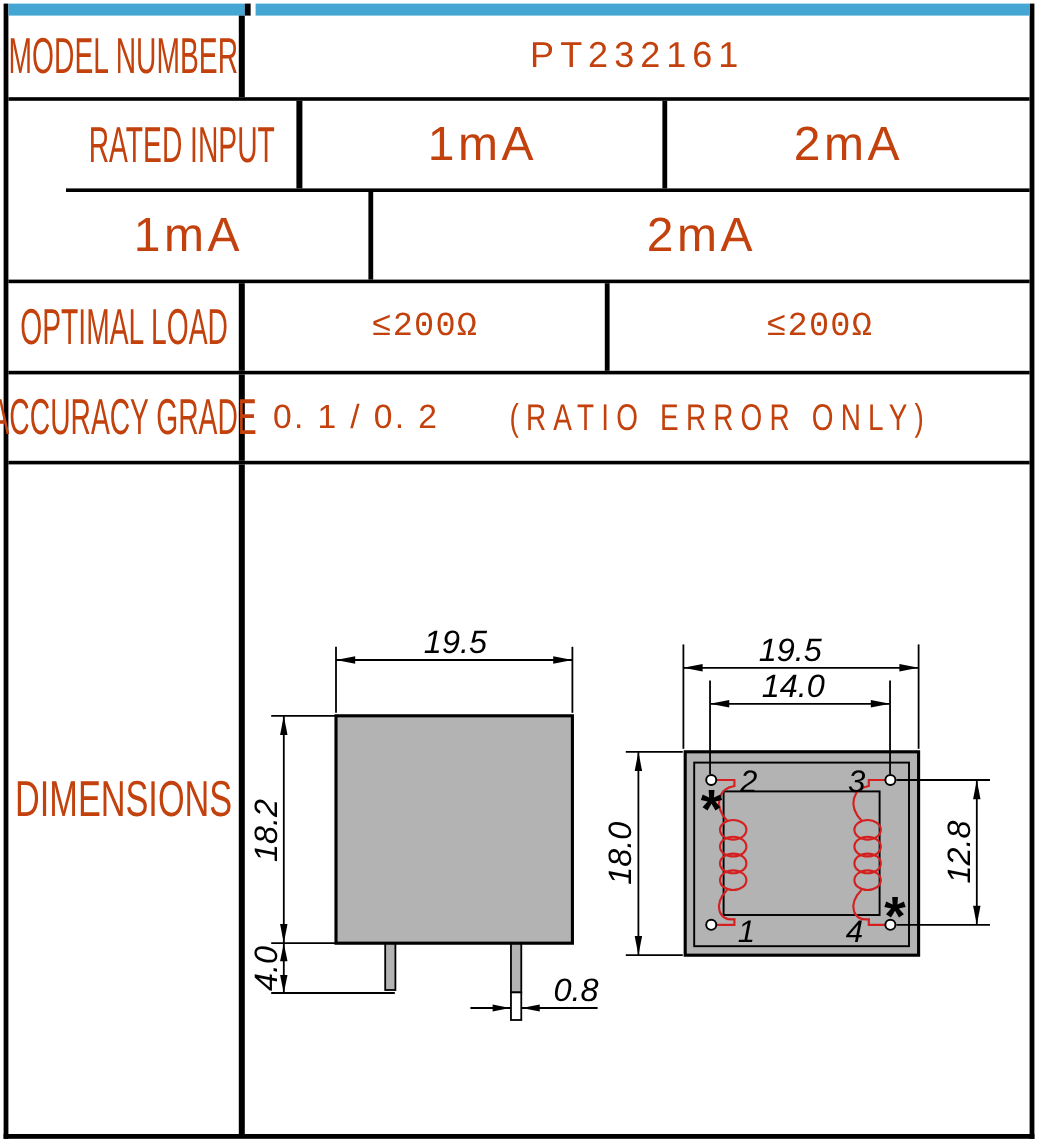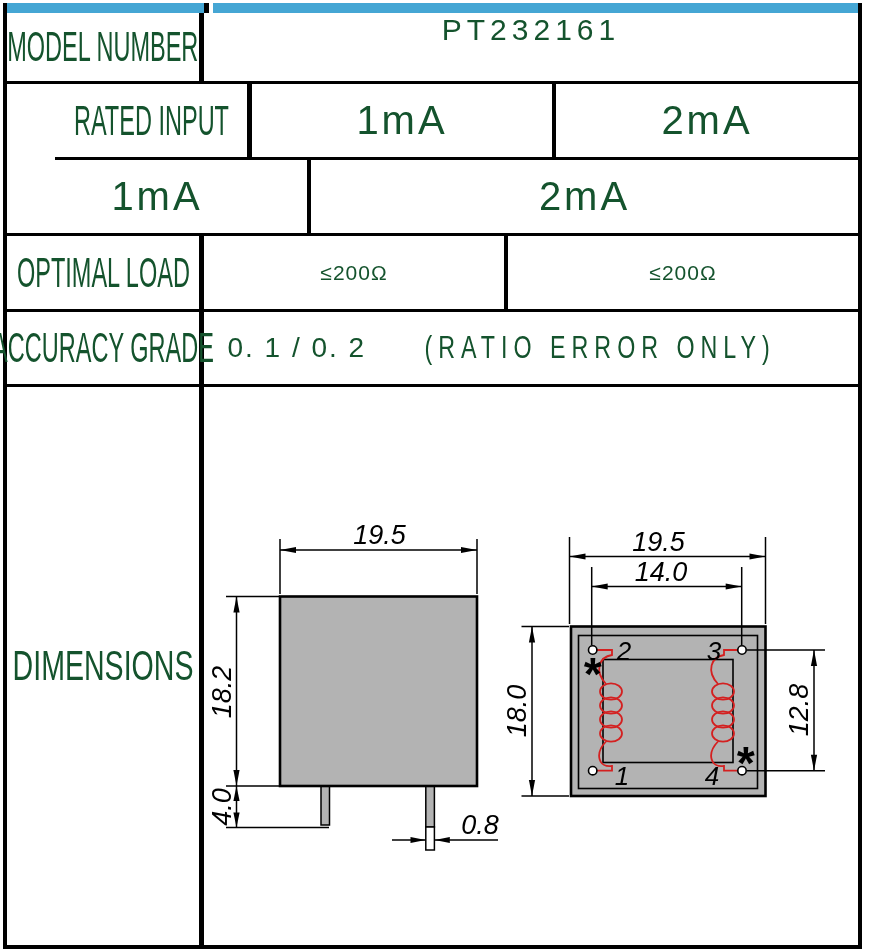--- a/index.html
+++ b/index.html
@@ -1,43 +1,43 @@
 <!DOCTYPE html>
 <html><head>
 <meta charset="utf-8">
 <style>
   html,body{margin:0;padding:0;background:#fff;}
   .sheet{position:relative;width:870px;height:951px;background:#ffffff;overflow:hidden;
-         font-family:"Liberation Sans",sans-serif;color:#14532d;}
+         font-family:"Liberation Sans",sans-serif;color:#c2410c;}
   .tbl{position:absolute;left:3px;top:3px;width:859px;height:946px;box-sizing:border-box;
        border-left:4px solid #000;border-right:4px solid #000;border-bottom:4px solid #000;
        display:flex;flex-direction:column;background:#fff;}
   .topbar{height:10px;display:flex;flex-shrink:0;}
   .topbar .seg1{width:197px;background:#45a6d4;}
   .topbar .bardiv{width:5px;background:#000;}
   .topbar .bargap{width:4px;background:#fff;}
   .topbar .seg2{flex:1;background:#45a6d4;}
   .row{display:flex;box-sizing:border-box;border-bottom:3px solid #000;flex-shrink:0;}
   .r1{height:71px;} .r2{height:76px;margin-left:48px;} .r3{height:76px;} .r4{height:76px;} .r5{height:75px;}
   .r6{flex:1;border-bottom:none;}
   .lab{width:197px;flex-shrink:0;box-sizing:border-box;border-right:5px solid #000;
        display:flex;align-items:center;justify-content:center;overflow:visible;}
-  .val{flex:1;display:flex;align-items:flex-start;justify-content:center;}
+  .val{flex:1;display:flex;align-items:center;justify-content:center;}
   .vsplit{flex:1;display:flex;}
   .vA{width:304px;box-sizing:border-box;border-right:4px solid #000;display:flex;
       align-items:center;justify-content:center;}
   .vB{flex:1;display:flex;align-items:center;justify-content:center;}
   .cad{font-size:42px;white-space:nowrap;transform:scaleX(0.56);transform-origin:center;
        flex-shrink:0;letter-spacing:0;}
   .cad.w{transform:scaleX(0.68);}
   .cadnote{font-size:31px;white-space:nowrap;letter-spacing:8px;
            transform:scaleX(0.75);transform-origin:center;flex-shrink:0;}
   .v{font-size:40px;letter-spacing:3px;white-space:nowrap;}
   .vmodel{font-size:30px;letter-spacing:5px;}
-  .vload{font-size:21px;letter-spacing:1px;}
+  .vload{font-size:28px;letter-spacing:1px;font-family:Liberation Mono, monospace;}
   .vacc{font-size:28px;letter-spacing:2px;white-space:nowrap;}
   .accwrap{display:flex;align-items:center;justify-content:center;}
   .dimcell{position:relative;padding:0;align-items:stretch;justify-content:flex-start;font-style:italic;}
   .dimcell svg{position:absolute;left:0;top:0;}
   svg text{font-family:"Liberation Sans",sans-serif;}
 </style>
 </head>
 <body>
 
 <div class="sheet">

